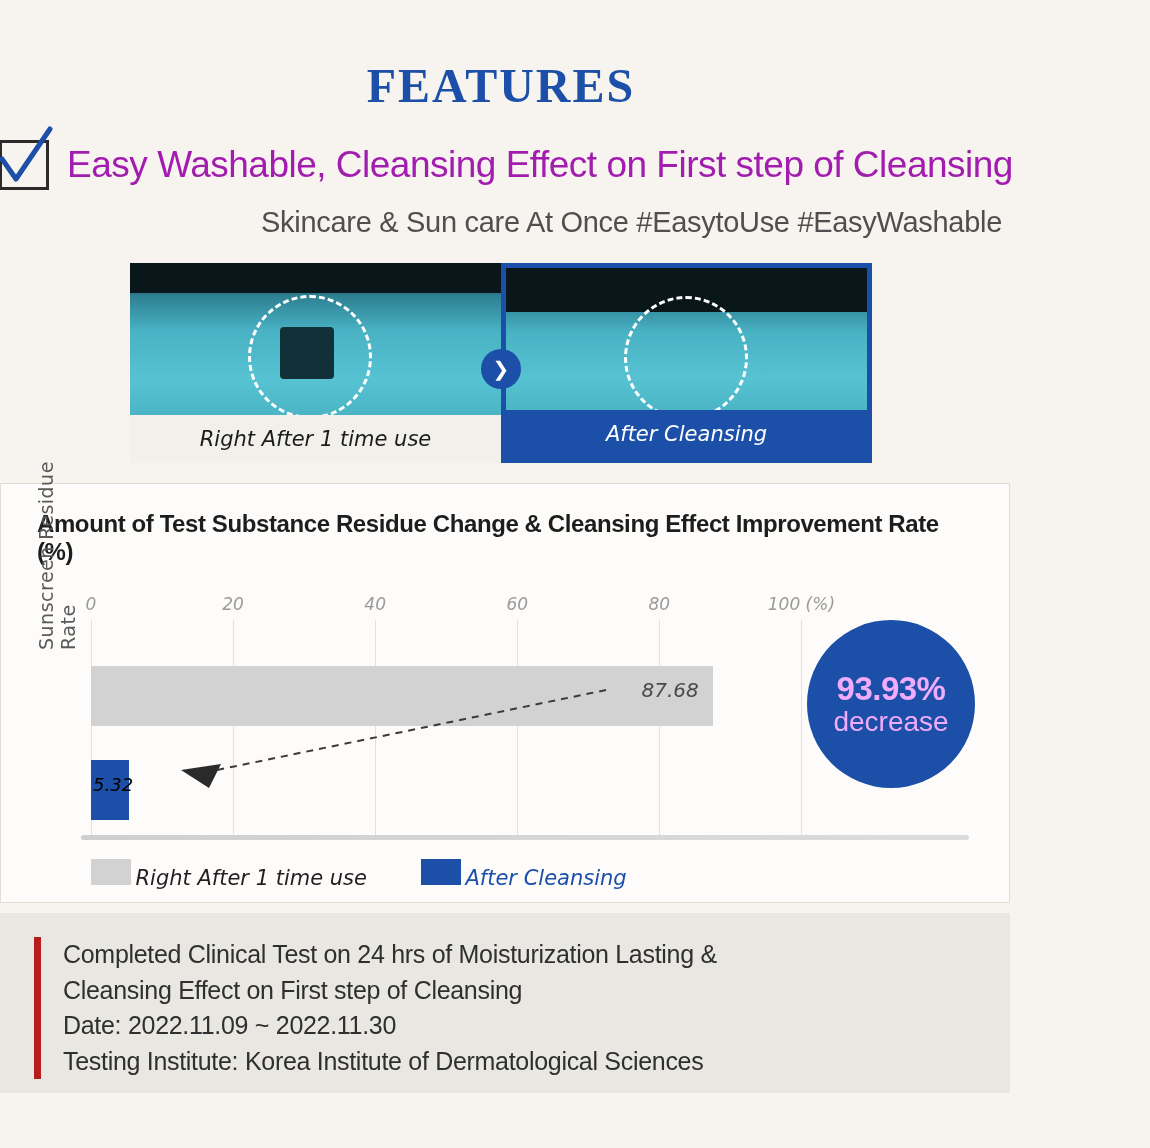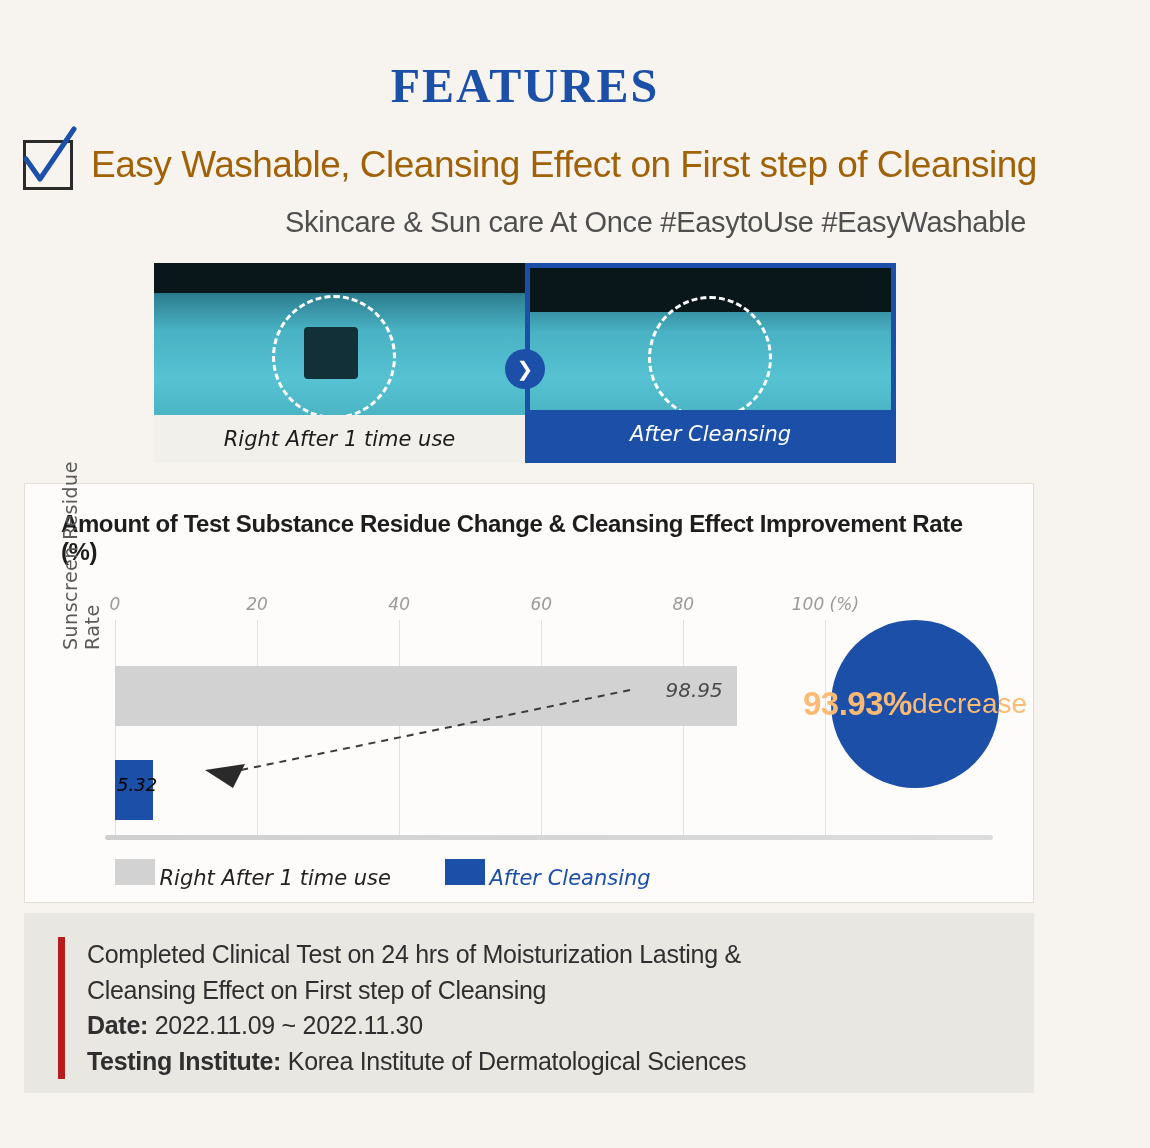--- a/index.html
+++ b/index.html
@@ -12,21 +12,20 @@
     background: #f7f4ef;
     font-family: "Liberation Sans", sans-serif;
     color: #231f20;
     overflow: hidden;
     position: relative;
   }
   .page {
     position: relative;
     width: 1002px;
     height: 1148px;
-    margin-left: 24px;
   }
 
   
   .features-title {
     text-align: center;
     font-family: "Liberation Serif", serif;
     font-weight: bold;
     font-size: 48px;
     letter-spacing: 2px;
     color: #1b4fa8;
@@ -46,21 +45,21 @@
     height: 44px;
     border: 3px solid #2b2b2b;
     position: relative;
     margin-right: 18px;
     flex: none;
     background: transparent;
   }
   .checkbox svg { position: absolute; left: -6px; top: -18px; }
   .headline-text {
     font-size: 37px;
-    color: #a16207;
+    color: #a21caf;
     letter-spacing: -0.5px;
     white-space: nowrap;
   }
   .subheadline {
     text-align: right;
     font-size: 29px;
     color: #4f4f4f;
     margin-top: 16px;
     letter-spacing: -0.3px;
     padding-left: 44px;
@@ -236,23 +235,23 @@
     border-radius: 3px;
   }
   .decrease-badge {
     position: absolute;
     right: 4px;
     top: 26px;
     width: 168px;
     height: 168px;
     background: #1b4fa8;
     border-radius: 50%;
-    color: #fdba74;
-    display: flex;
-    flex-direction: row;
+    color: #f0abfc;
+    display: flex;
+    flex-direction: column;
     align-items: center;
     justify-content: center;
     line-height: 1.05;
   }
   .decrease-badge .pct {
     font-size: 33px;
     font-weight: bold;
     letter-spacing: -0.5px;
   }
   .decrease-badge .word {
@@ -291,21 +290,21 @@
   .footnote-inner {
     border-left: 7px solid #b91c1c;
     padding-left: 22px;
   }
   .footnote-line {
     font-size: 25px;
     color: #2f2f2f;
     line-height: 1.42;
     letter-spacing: -0.3px;
   }
-  .footnote-line b { font-weight: bold; }
+  .footnote-line b { font-weight: normal; }
 </style>
 </head>
 <body>
 
 <div class="page">
 
   <div class="features-title">FEATURES</div>
 
   <div class="headline-row">
     <span class="checkbox">
@@ -349,21 +348,21 @@
         <div class="gridline" style="left:80%;"></div>
 
         <div class="tick-label" style="left:0%;">0</div>
         <div class="tick-label" style="left:16%;">20</div>
         <div class="tick-label" style="left:32%;">40</div>
         <div class="tick-label" style="left:48%;">60</div>
         <div class="tick-label" style="left:64%;">80</div>
         <div class="tick-label" style="left:80%;">100 (%)</div>
 
         <div class="bar bar-grey" style="top:72px; width:70.1%;"></div>
-        <div class="bar-value" style="top:84px; left:62%;">98.95</div>
+        <div class="bar-value" style="top:84px; left:62%;">87.68</div>
 
         <div class="bar bar-blue" style="top:166px; width:4.3%;"></div>
         <div class="bar-value bar-value-blue" style="top:180px; left:2px;">5.32</div>
 
         <svg style="position:absolute; left:0; top:0; width:100%; height:100%;">
           <line x1="58%" y1="96" x2="12%" y2="180" stroke="#3a3a3a" stroke-width="2" stroke-dasharray="7,6"></line>
           <polygon points="90,176 130,170 118,194" fill="#2a2a2a"></polygon>
         </svg>
 
         <div class="baseline"></div>

